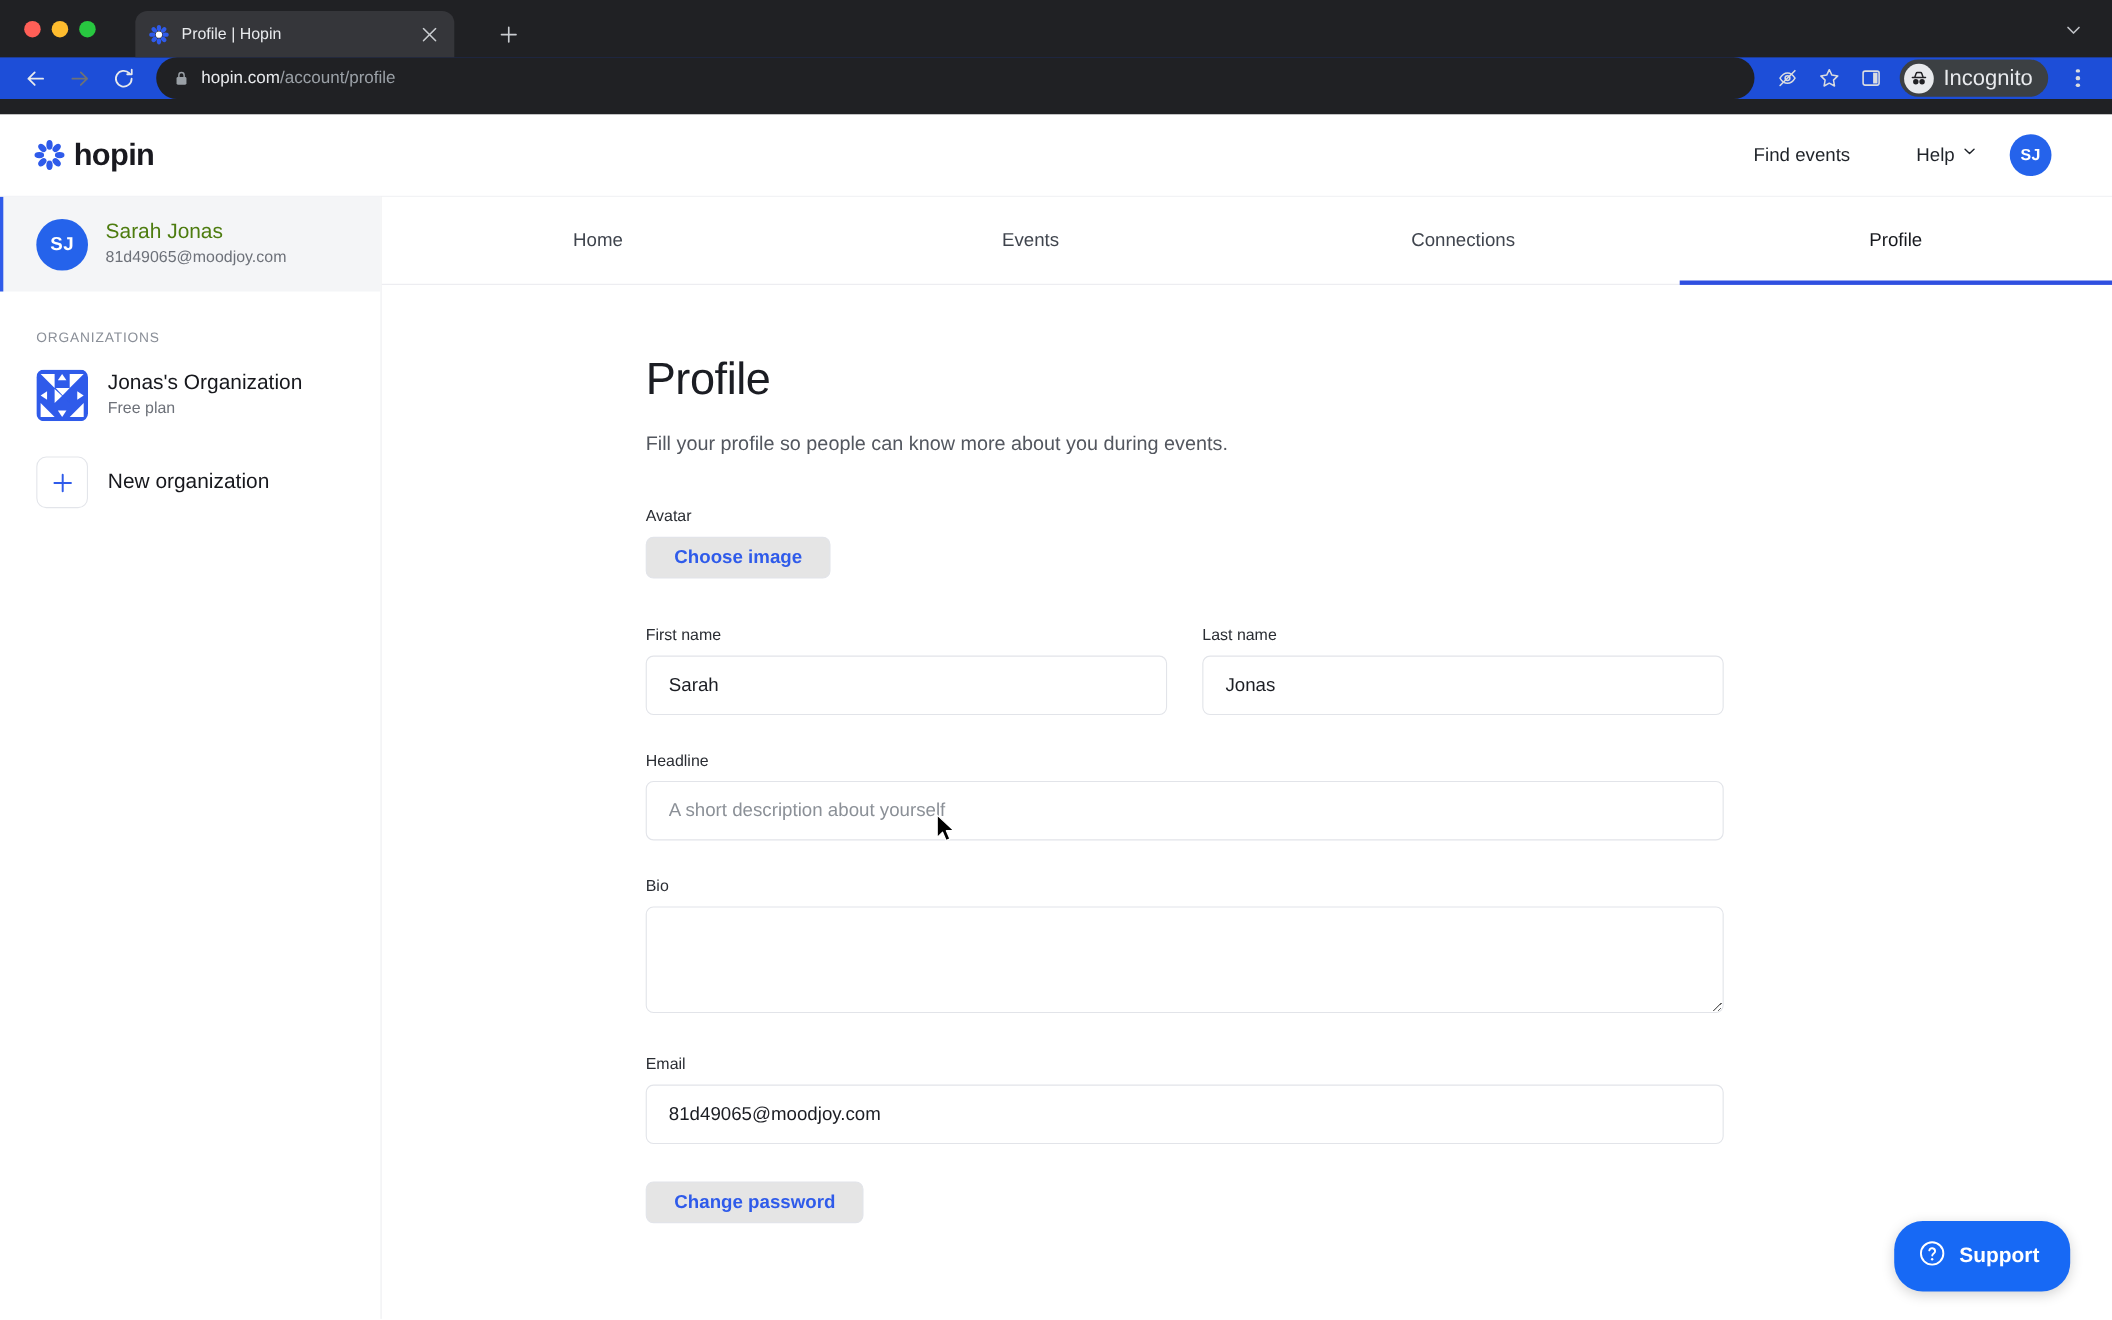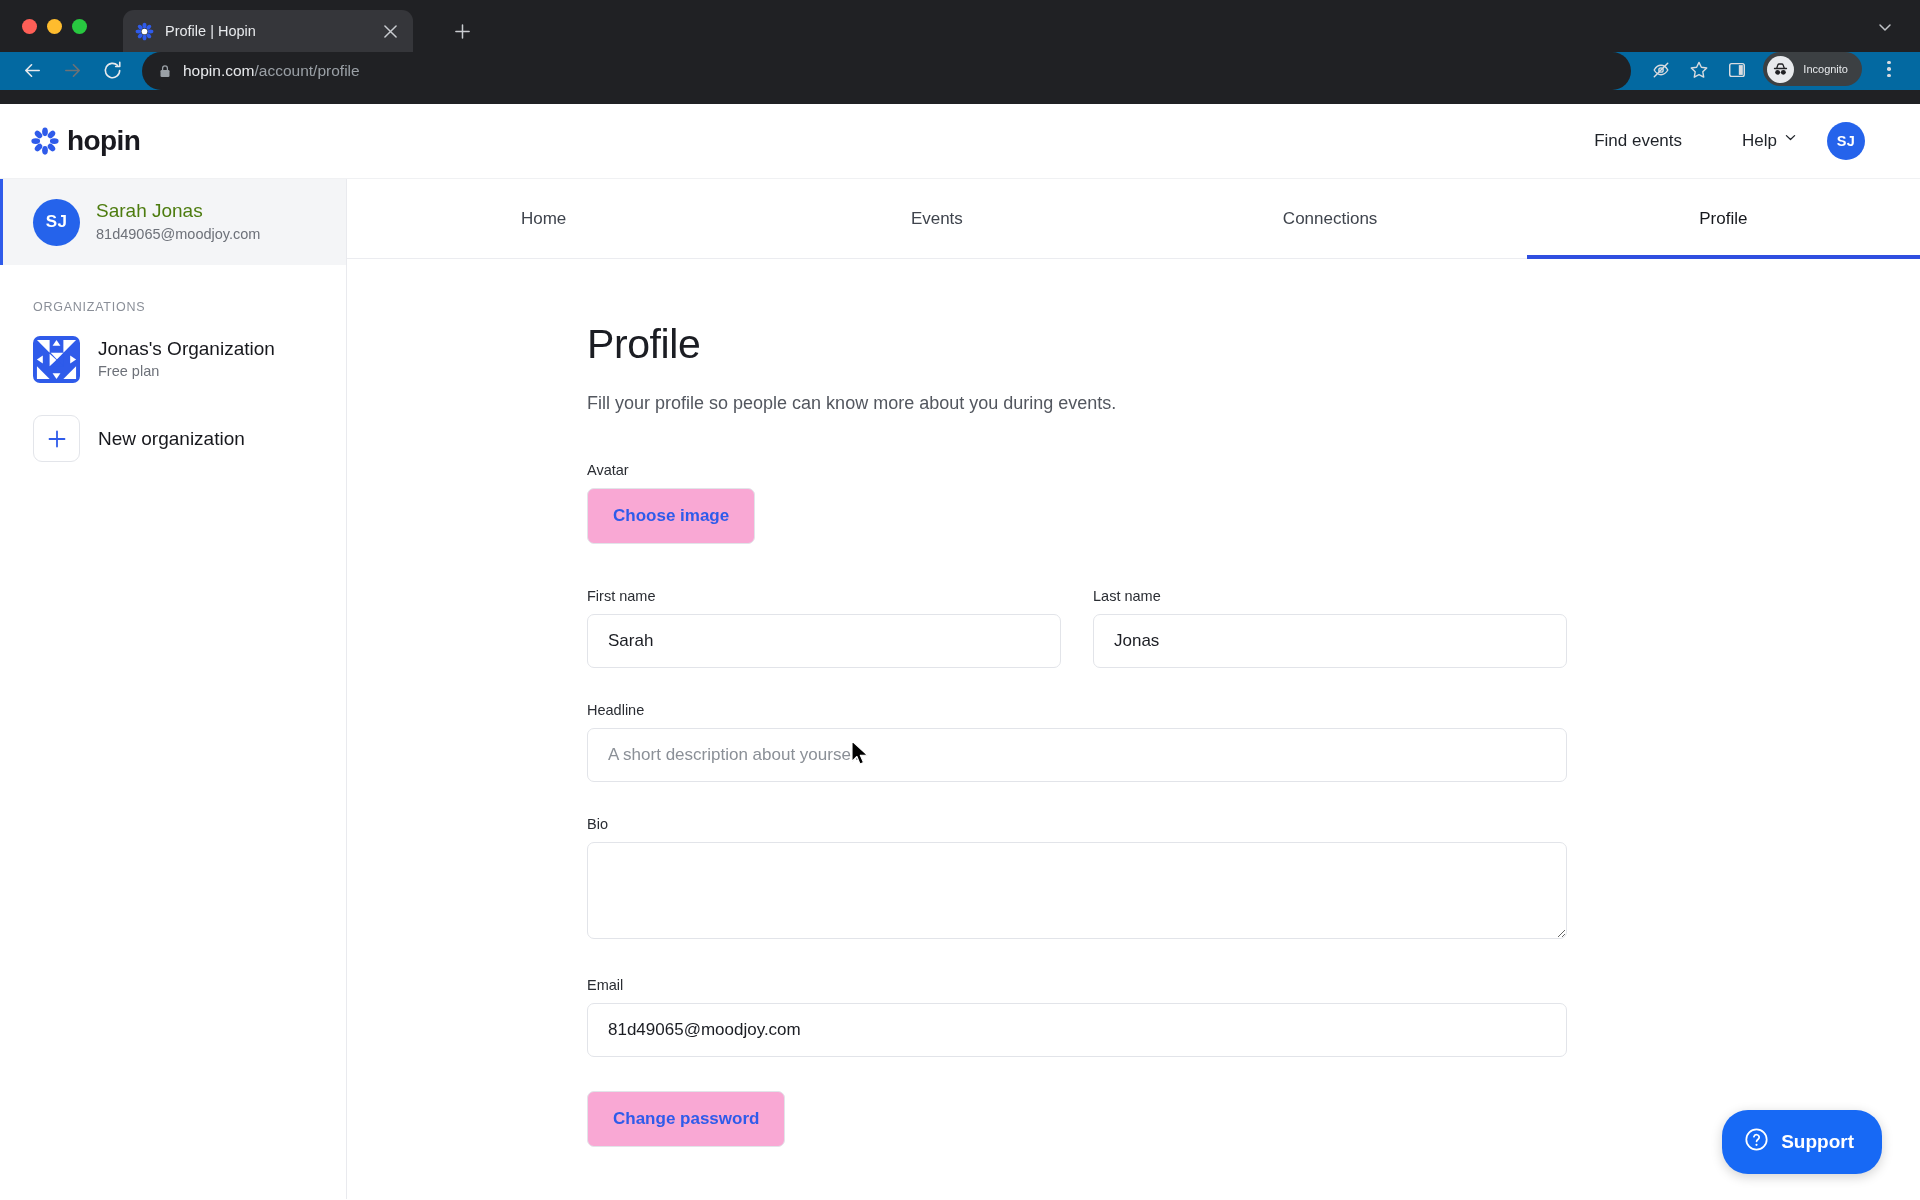--- a/index.html
+++ b/index.html
@@ -44,22 +44,22 @@
     display: flex; align-items: center; justify-content: center;
     color: #c9ccd0; font-size: 22px; line-height: 1; font-weight: 300;
   }
   .winchevron {
     position: absolute; right: 22px; top: 14px;
     width: 26px; height: 26px; display: flex; align-items: center; justify-content: center;
     color: #c0c3c7;
   }
 
   .toolbar {
-    height: 38px; background: #0369a1;
-    display: flex; align-items: flex-start; gap: 4px; padding: 0 14px;
+    height: 38px; background: #1d4ed8;
+    display: flex; align-items: center; gap: 4px; padding: 0 14px;
   }
   .navbtn {
     width: 36px; height: 36px; border-radius: 50%;
     display: flex; align-items: center; justify-content: center; color: #e8eaed;
   }
   .navbtn.disabled { color: #6e7276; }
   .omnibox {
     flex: 1 1 auto; height: 38px; background: #202124; border-radius: 19px;
     display: flex; align-items: center; gap: 10px; padding: 0 16px; margin: 0 8px;
     min-width: 0;
@@ -73,21 +73,21 @@
     display: flex; align-items: center; justify-content: center; color: #dadce0;
   }
   .incognito {
     display: flex; align-items: center; gap: 9px; height: 34px;
     background: #3c4043; border-radius: 17px; padding: 0 14px 0 4px; margin-left: 4px;
   }
   .incog-circle {
     width: 27px; height: 27px; border-radius: 50%; background: #e8eaed;
     display: flex; align-items: center; justify-content: center;
   }
-  .incog-label { color: #e8eaed; font-size: 11px; }
+  .incog-label { color: #e8eaed; font-size: 20px; }
   .kebab {
     width: 34px; height: 34px; display: flex; flex-direction: column;
     align-items: center; justify-content: center; gap: 3px; margin-left: 6px;
   }
   .kebab i { width: 3.5px; height: 3.5px; border-radius: 50%; background: #dadce0; display: block; }
 
   
   .page {
     position: absolute; top: 104px; left: 0; width: 1920px; height: 1096px;
     background: #ffffff; overflow: hidden;
@@ -180,21 +180,21 @@
 
   .field { margin-top: 0; }
   .flabel { font-size: 14.5px; color: #2a2d33; margin-bottom: 10px; display: block; }
   .ctrl {
     width: 100%; height: 54px; border: 1px solid #e2e4e9; border-radius: 7px;
     background: #fff; font-size: 17px; color: #1b1d23;
     padding: 0 20px; font-family: "Liberation Sans", sans-serif;
   }
   .ctrl::placeholder { color: #8b9097; }
   .btn-outline {
-    height: 56px; border: 1px solid #e2e4e9; border-radius: 7px; background: #f9a8d4;
+    height: 38px; border: 1px solid #e2e4e9; border-radius: 7px; background: #e5e5e5;
     color: #2f5bea; font-size: 17px; font-weight: 700; padding: 0 25px;
     font-family: "Liberation Sans", sans-serif;
   }
   .avatar-block { margin-top: 48px; }
   .row2 { display: flex; gap: 32px; margin-top: 44px; }
   .row2 > div { flex: 1 1 0; }
   .mt-block { margin-top: 34px; }
   .bio-area {
     width: 100%; height: 97px; border: 1px solid #e2e4e9; border-radius: 7px;
     padding: 14px 20px; font-size: 17px; color: #1b1d23; resize: vertical;

